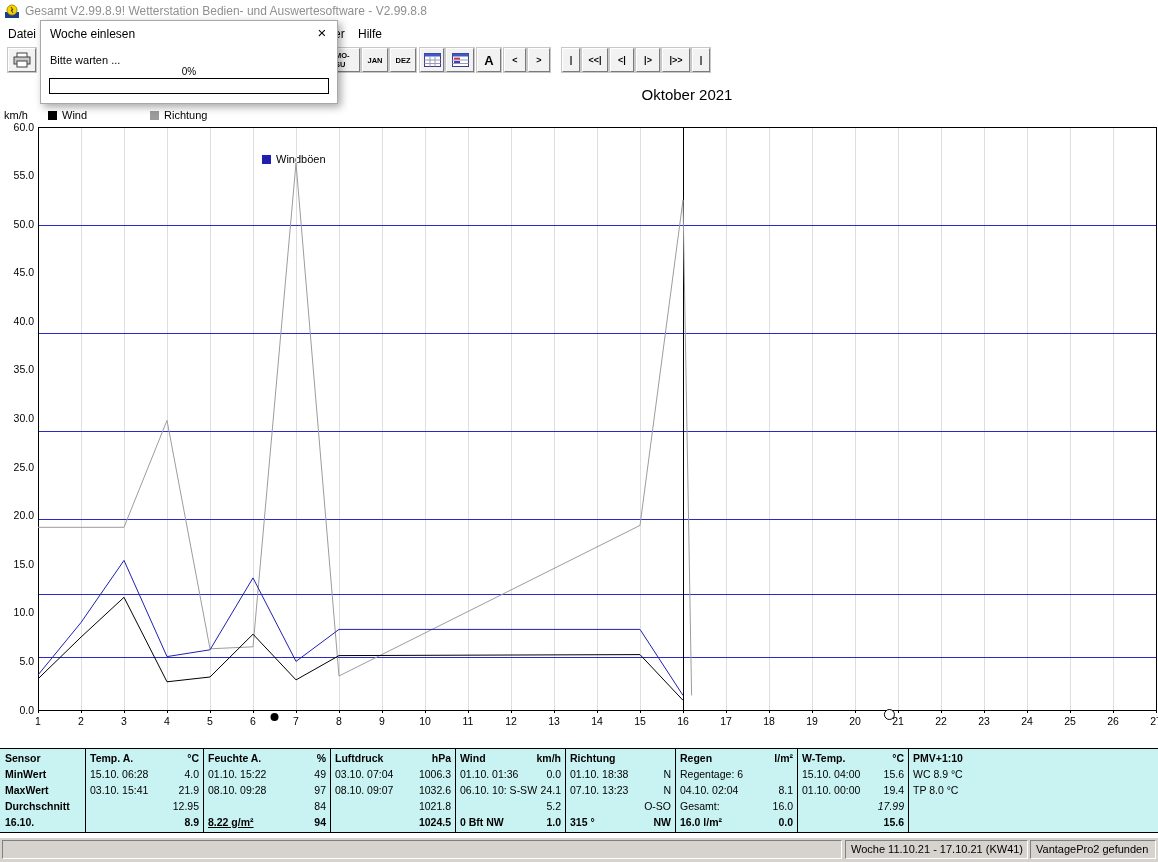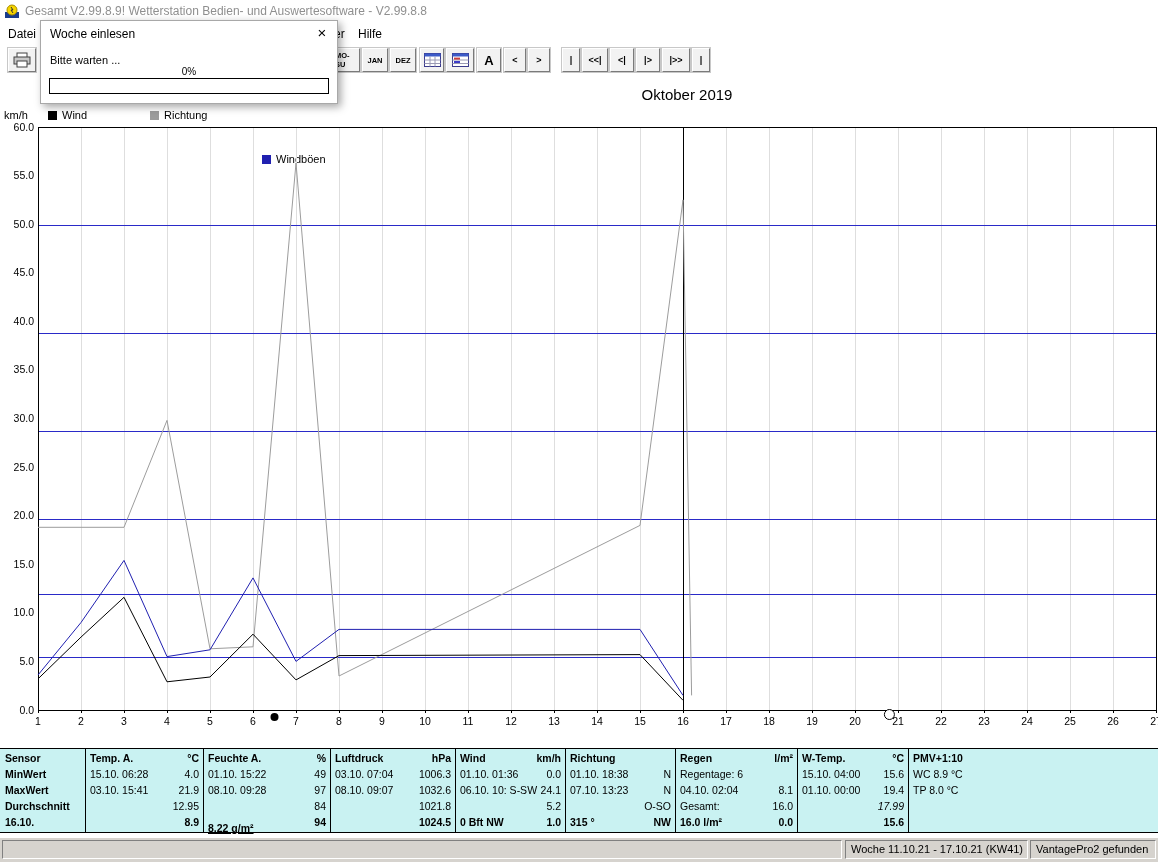--- a/index.html
+++ b/index.html
@@ -134,21 +134,21 @@
       <span class="tb-txt">|&gt;</span>
     </div>
     <div class="tb" style="left: 662px; width: 28px;">
       <span class="tb-txt">|&gt;&gt;</span>
     </div>
     <div class="tb" style="left: 692px; width: 18px;">
       <span class="tb-txt">|</span>
     </div>
   </div>
 
-<div class="chart-title">Oktober 2019</div>
+<div class="chart-title">Oktober 2021</div>
 <div class="legend" id="legend">
     <span style="left: 4px;">km/h</span>
     <span style="left: 48px;"><span class="swatch" style="background: rgb(0, 0, 0);"></span><span>Wind</span></span>
     <span style="left: 150px;"><span class="swatch" style="background: rgb(156, 156, 156);"></span><span>Richtung</span></span>
     <span style="left: 262px; margin-top: 44px;"><span class="swatch" style="background: rgb(32, 32, 176);"></span><span>Windböen</span></span>
   </div>
 
 <svg id="chart" width="1158" height="745" viewBox="0 0 1158 745">
     <g shape-rendering="crispEdges">
       <line x1="81.5" y1="127" x2="81.5" y2="710" stroke="#dedede"></line>
@@ -276,21 +276,21 @@
       <div class="tcell bold" style="right: 4px; top: 66px;">8.9</div>
     </div>
     <div class="tcol" style="left: 203px; width: 127px;">
       <div class="tcell bold" style="left: 4px; top: 2px;">Feuchte A.</div>
       <div class="tcell bold" style="right: 4px; top: 2px;">%</div>
       <div class="tcell" style="left: 4px; top: 18px;">01.10.  15:22</div>
       <div class="tcell" style="right: 4px; top: 18px;">49</div>
       <div class="tcell" style="left: 4px; top: 34px;">08.10.  09:28</div>
       <div class="tcell" style="right: 4px; top: 34px;">97</div>
       <div class="tcell" style="right: 4px; top: 50px;">84</div>
-      <div class="tcell bold" style="left: 4px; top: 72px; text-decoration: underline;">8.22 g/m²</div>
+      <div class="tcell bold" style="left: 4px; top: 66px; text-decoration: underline;">8.22 g/m²</div>
       <div class="tcell bold" style="right: 4px; top: 66px;">94</div>
     </div>
     <div class="tcol" style="left: 330px; width: 125px;">
       <div class="tcell bold" style="left: 4px; top: 2px;">Luftdruck</div>
       <div class="tcell bold" style="right: 4px; top: 2px;">hPa</div>
       <div class="tcell" style="left: 4px; top: 18px;">03.10.  07:04</div>
       <div class="tcell" style="right: 4px; top: 18px;">1006.3</div>
       <div class="tcell" style="left: 4px; top: 34px;">08.10.  09:07</div>
       <div class="tcell" style="right: 4px; top: 34px;">1032.6</div>
       <div class="tcell" style="right: 4px; top: 50px;">1021.8</div>

